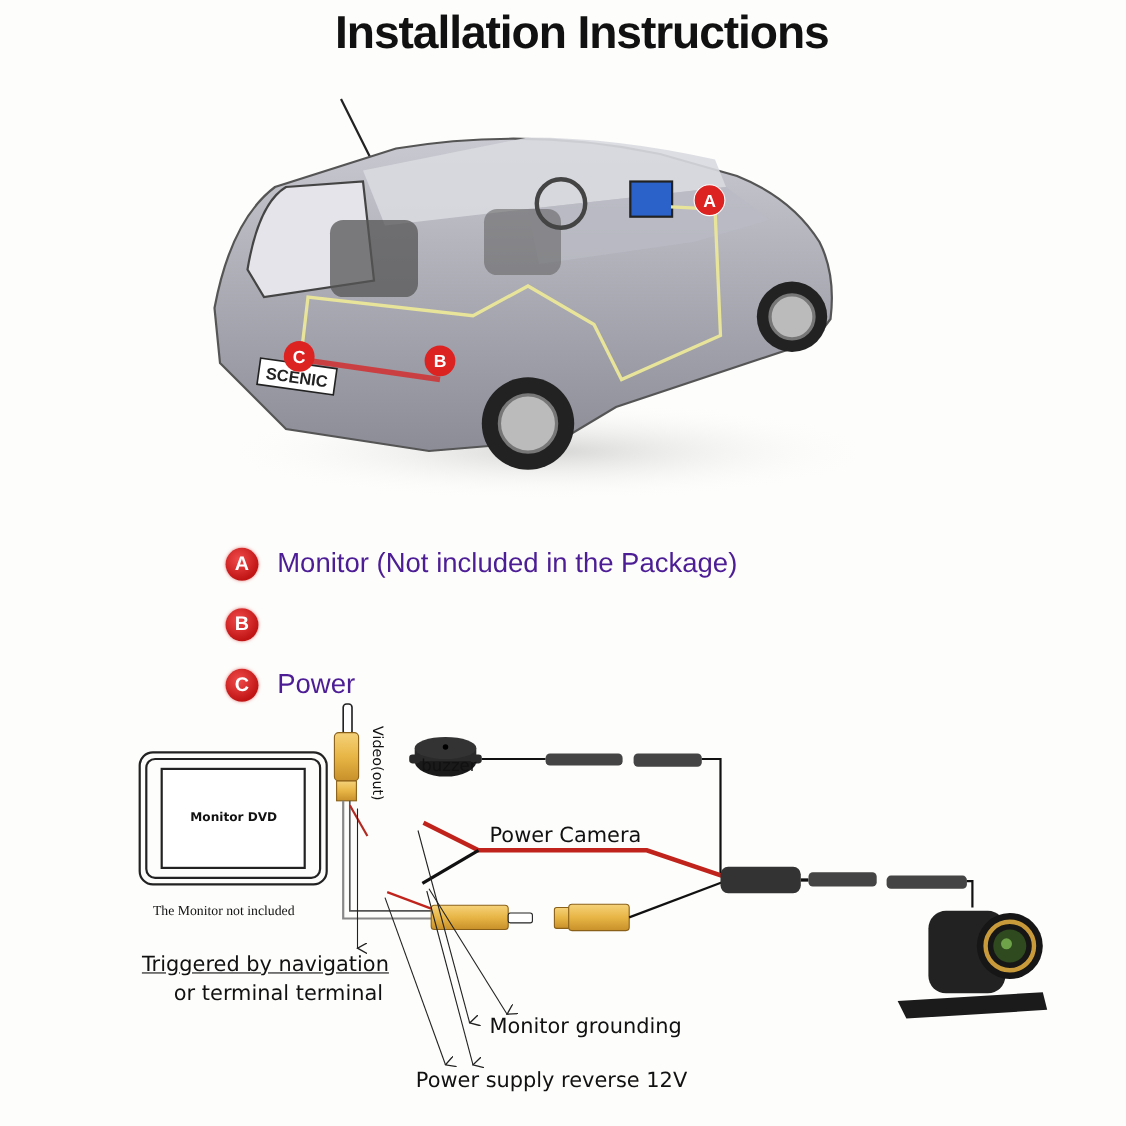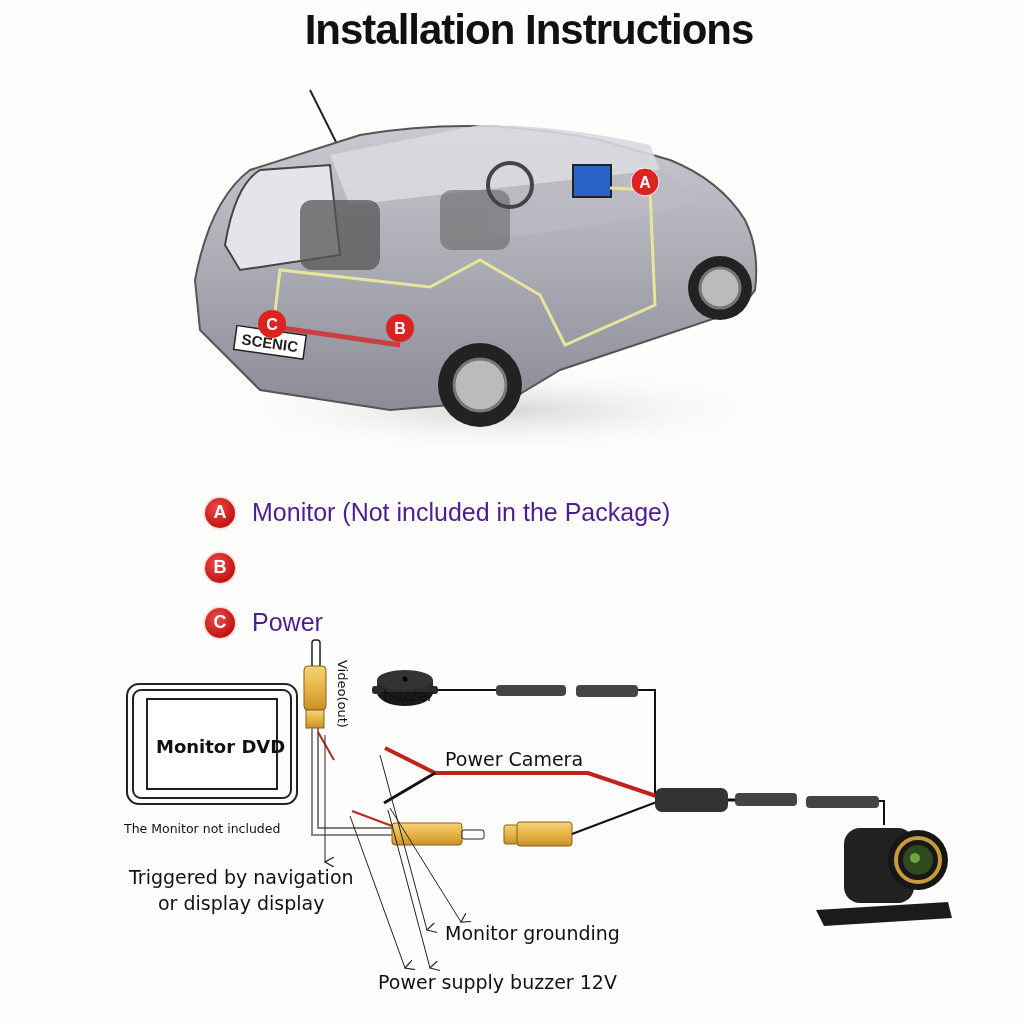--- a/index.html
+++ b/index.html
@@ -155,21 +155,21 @@
     <circle cx="918" cy="230" r="15" fill="#2f4a1e"></circle>
     <circle cx="915" cy="228" r="5" fill="#6ea34a"></circle>
   </g>
 
   <line x1="380" y1="125" x2="427" y2="300" stroke="#222" stroke-width="1" marker-end="url(#arr)"></line>
   <line x1="350" y1="186" x2="405" y2="338" stroke="#222" stroke-width="1" marker-end="url(#arr)"></line>
   <line x1="388" y1="180" x2="430" y2="338" stroke="#222" stroke-width="1" marker-end="url(#arr)"></line>
   <line x1="390" y1="178" x2="461" y2="292" stroke="#222" stroke-width="1" marker-end="url(#arr)"></line>
 </svg>
 
-<div class="lbl" style="left:156px;top:736px;font-size:18px;font-weight:bold;">Monitor DVD</div>
-<div class="lbl" style="left:124px;top:821px;font-size:12.5px;">The  Monitor not included</div>
+<div class="lbl" style="left:173px;top:736px;font-size:11px;font-weight:bold;">Monitor DVD</div>
+<div class="lbl" style="left:139px;top:821px;font-size:12.5px;font-family:Liberation Serif, serif;">The  Monitor not included</div>
 <div class="lbl" style="left:334px;top:660px;font-size:13px;transform:rotate(90deg);transform-origin:left top;left:350px;">Video(out)</div>
 <div class="lbl" style="left:383px;top:643px;font-size:15px;margin-top:44px;">buzzer</div>
 <div class="lbl" style="left:445px;top:748px;font-size:19px;">Power Camera</div>
-<div class="lbl" style="left:129px;top:866px;font-size:19px;">Triggered by navigation</div>
-<div class="lbl" style="left:158px;top:892px;font-size:19px;">or display display</div>
+<div class="lbl" style="left:129px;top:866px;font-size:19px;text-decoration:underline;">Triggered by navigation</div>
+<div class="lbl" style="left:158px;top:892px;font-size:19px;">or terminal terminal</div>
 <div class="lbl" style="left:445px;top:922px;font-size:19px;">Monitor grounding</div>
-<div class="lbl" style="left:378px;top:971px;font-size:19px;">Power supply buzzer 12V</div>
+<div class="lbl" style="left:378px;top:971px;font-size:19px;">Power supply reverse 12V</div>
 
 </body></html>

